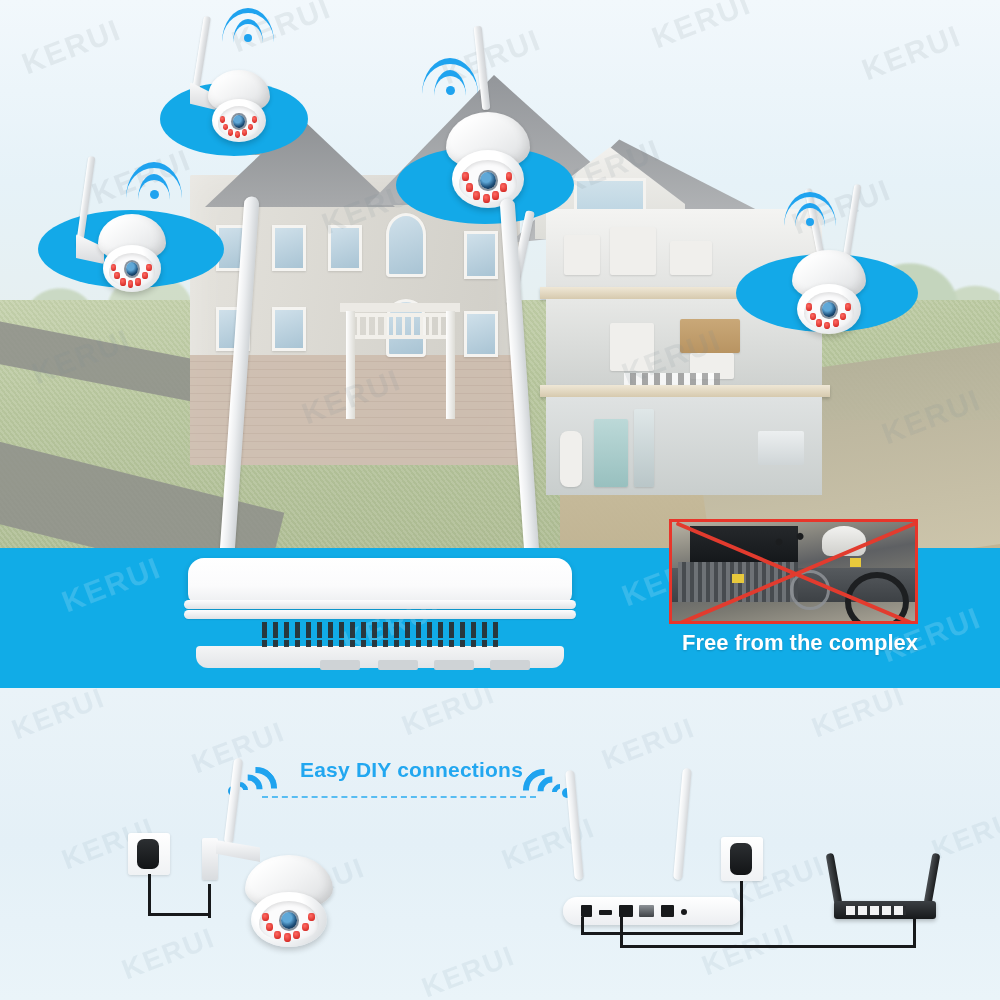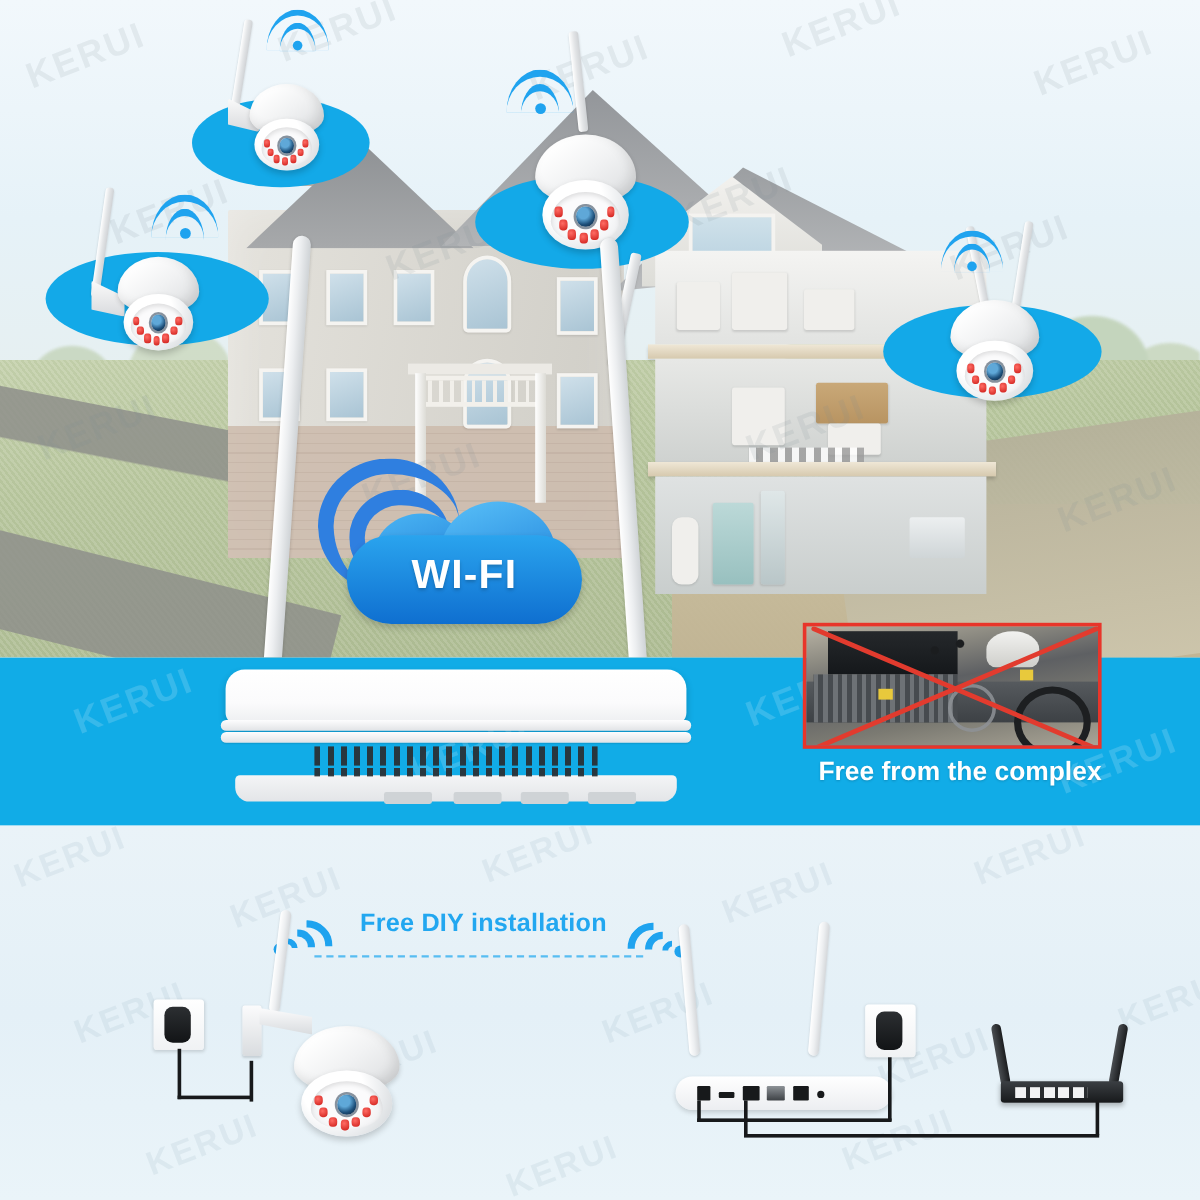--- a/index.html
+++ b/index.html
@@ -388,31 +388,20 @@
         </div>
         <div class="lens"></div>
       </div>
       <div class="wifiUp" style="left:48px;top:-6px;width:52px;height:34px;">
         <i style="--t:5px;left:0;top:0;width:52px;height:34px;"></i>
         <i style="--t:5px;left:11px;top:11px;width:30px;height:24px;"></i>
         <div class="wifiDot" style="left:22px;top:26px;width:8px;height:8px;"></div>
       </div>
     </div>
 
-    <div class="cloudBadge">
-      <div class="cloudArcs">
-        <i style="--t:13px;left:0;top:0;width:118px;height:112px;"></i>
-        <i style="--t:13px;left:26px;top:26px;width:84px;height:80px;"></i>
-        <i style="--t:13px;left:52px;top:52px;width:52px;height:50px;"></i>
-      </div>
-      <div class="cloudPuffA"></div>
-      <div class="cloudPuffB"></div>
-      <div class="cloudShape"></div>
-      <div class="cloudTxt">WI-FI</div>
-    </div>
 
     <div class="heroAnt" style="left:232px;top:196px;height:360px;transform:rotate(4deg);"></div>
     <div class="heroAnt" style="left:512px;top:198px;height:358px;transform:rotate(-4deg);"></div>
   </div>
 
   <div class="band">
     <div class="wm wmDark">
       <span style="left:60px;top:20px;font-size:30px;">KERUI</span>
       <span style="left:340px;top:60px;font-size:30px;">KERUI</span>
       <span style="left:620px;top:14px;font-size:30px;">KERUI</span>
@@ -461,21 +450,21 @@
       <span style="left:270px;top:180px;font-size:28px;">KERUI</span>
       <span style="left:500px;top:140px;font-size:28px;">KERUI</span>
       <span style="left:730px;top:178px;font-size:28px;">KERUI</span>
       <span style="left:930px;top:130px;font-size:28px;">KERUI</span>
       <span style="left:120px;top:250px;font-size:28px;">KERUI</span>
       <span style="left:420px;top:268px;font-size:28px;">KERUI</span>
       <span style="left:700px;top:246px;font-size:28px;">KERUI</span>
     </div>
   </div>
 
-  <div class="diyLabel">Free DIY installation</div>
+  <div class="diyLabel">Easy DIY connections</div>
   <div class="dash"></div>
 
   <div class="wifiSide" style="left:228px;top:762px;width:48px;height:56px;">
     <i style="left:4px;top:4px;width:44px;height:48px;border-width:6px;border-color:#1fa3ef transparent transparent transparent;transform:rotate(45deg);"></i>
     <i style="left:4px;top:12px;width:30px;height:32px;border-width:6px;border-color:#1fa3ef transparent transparent transparent;transform:rotate(45deg);"></i>
     <i style="left:4px;top:20px;width:16px;height:16px;border-width:5px;border-color:#1fa3ef transparent transparent transparent;transform:rotate(45deg);"></i>
     <div class="wifiDot" style="left:0;top:24px;width:10px;height:10px;"></div>
   </div>
 
   <div class="wifiSide" style="left:524px;top:764px;width:48px;height:56px;transform:scaleX(-1);">

